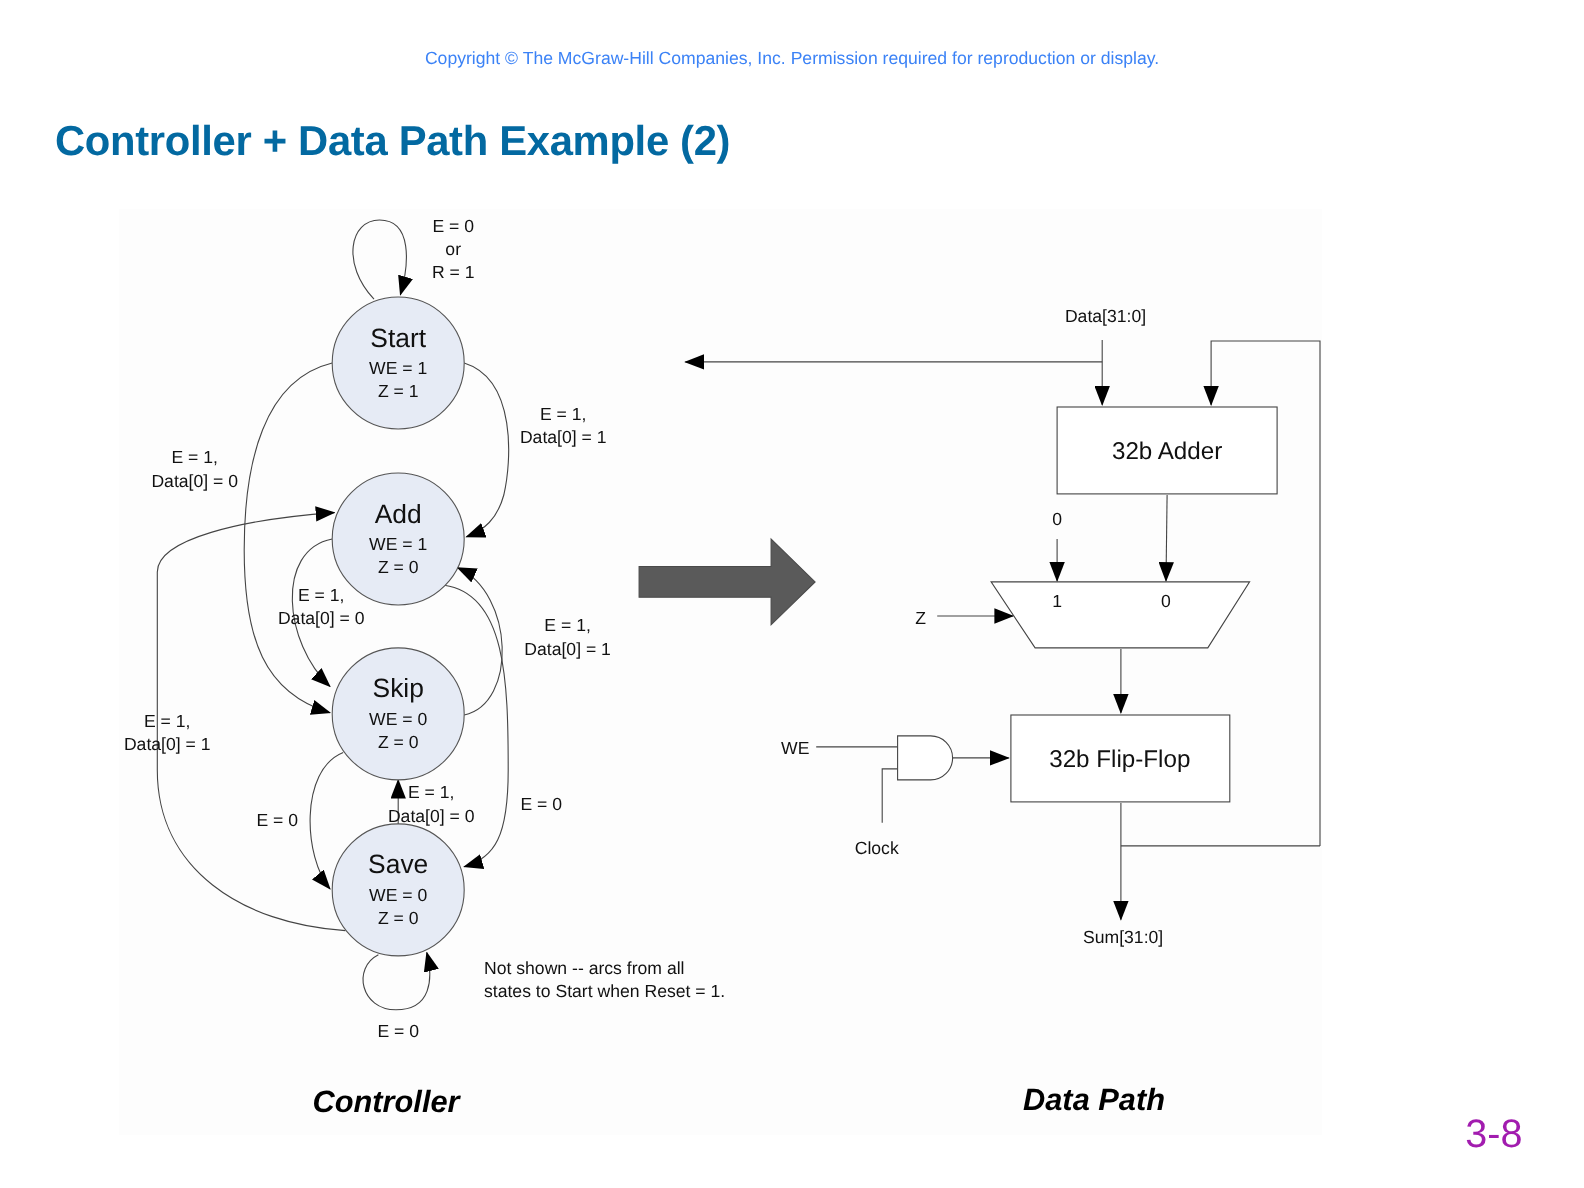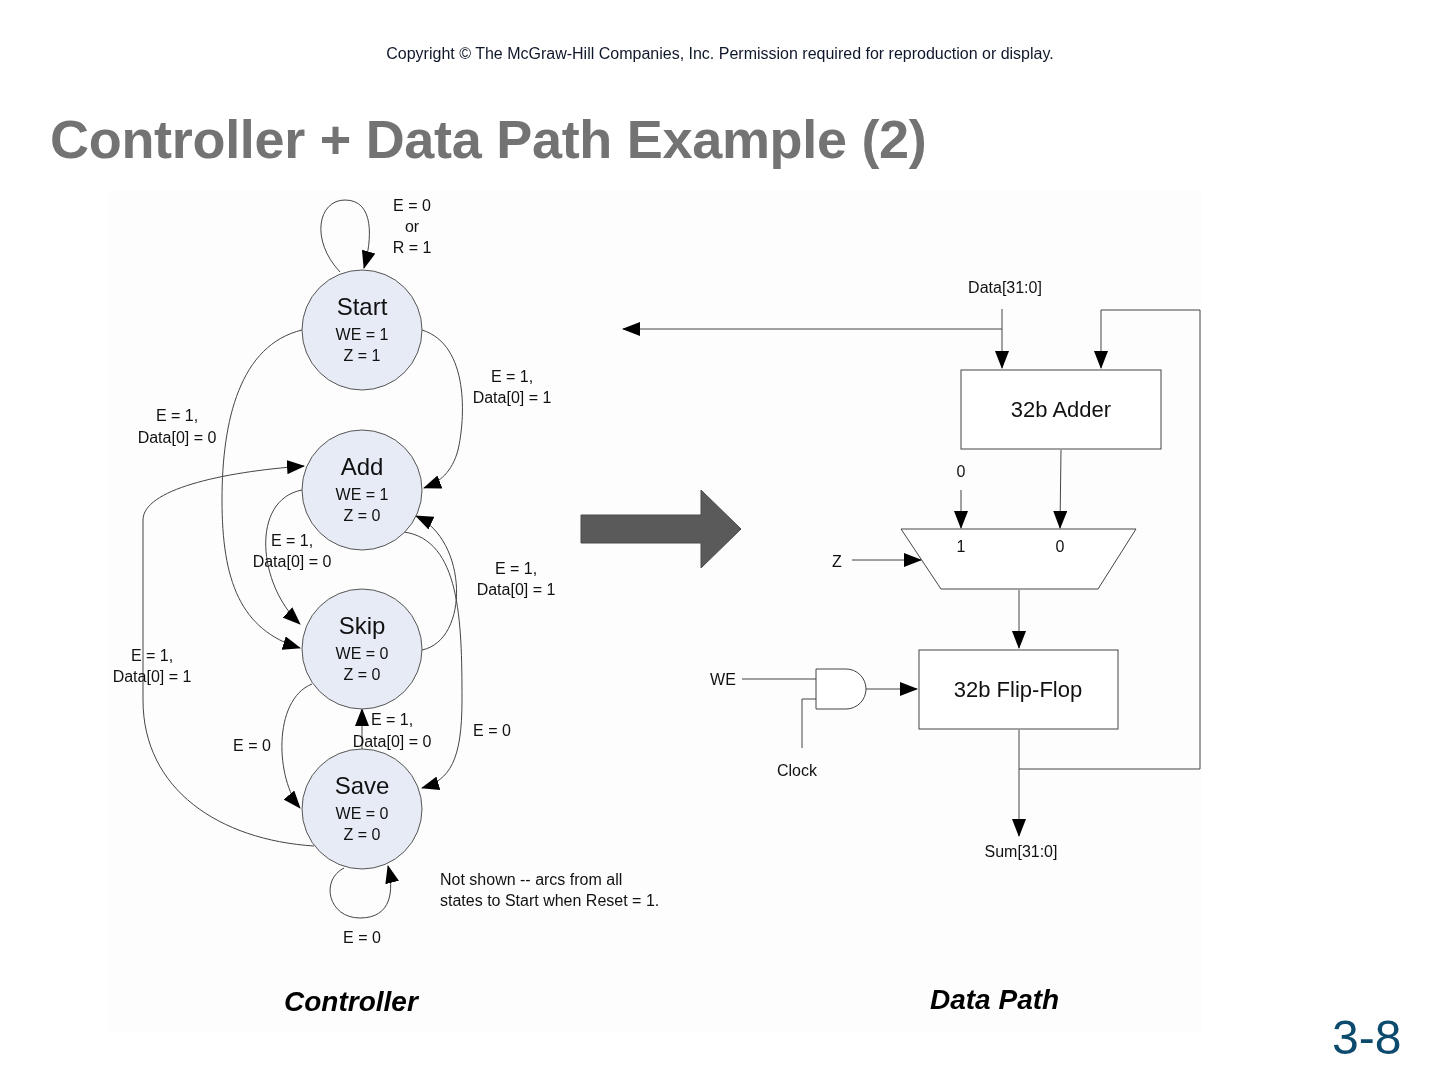--- a/index.html
+++ b/index.html
@@ -1,23 +1,23 @@
 <!DOCTYPE html>
 <html><head>
 <meta charset="utf-8">
 <style>
   html, body { margin:0; padding:0; background:#ffffff; }
   body { width:1440px; height:1080px; position:relative; overflow:hidden; font-family:"Liberation Sans", sans-serif; }
-  .copyright { position:absolute; top:45px; left:0; width:1440px; text-align:center; font-size:16px; color:#0f172a; }
-  .title { position:absolute; top:108px; left:50px; font-size:54px; font-weight:bold; color:#737373; margin:0; letter-spacing:-0.3px; }
+  .copyright { position:absolute; top:45px; left:0; width:1440px; text-align:center; font-size:16px; color:#3b82f6; }
+  .title { position:absolute; top:108px; left:50px; font-size:38px; font-weight:bold; color:#0369a1; margin:0; letter-spacing:-0.3px; }
   .figure-bg { position:absolute; left:108px; top:190px; width:1094px; height:842px; background:#fdfdfd; }
   svg.diagram { position:absolute; left:0; top:0; width:1440px; height:1080px; }
   svg text { font-family:"Liberation Sans", sans-serif; fill:#111; }
   .caption { position:absolute; font-size:28px; font-weight:bold; font-style:italic; color:#000; }
-  .slide-num { position:absolute; left:1332px; top:1010px; font-size:48px; color:#0c4a6e; }
+  .slide-num { position:absolute; left:1332px; top:1010px; font-size:36px; color:#a21caf; }
 </style>
 </head>
 <body>
 
 <div class="copyright">Copyright © The McGraw-Hill Companies, Inc.  Permission required for reproduction or display.</div>
 <h1 class="title">Controller + Data Path Example (2)</h1>
 <div class="figure-bg"></div>
 
 <svg class="diagram" viewBox="0 0 1440 1080">
   <defs>

